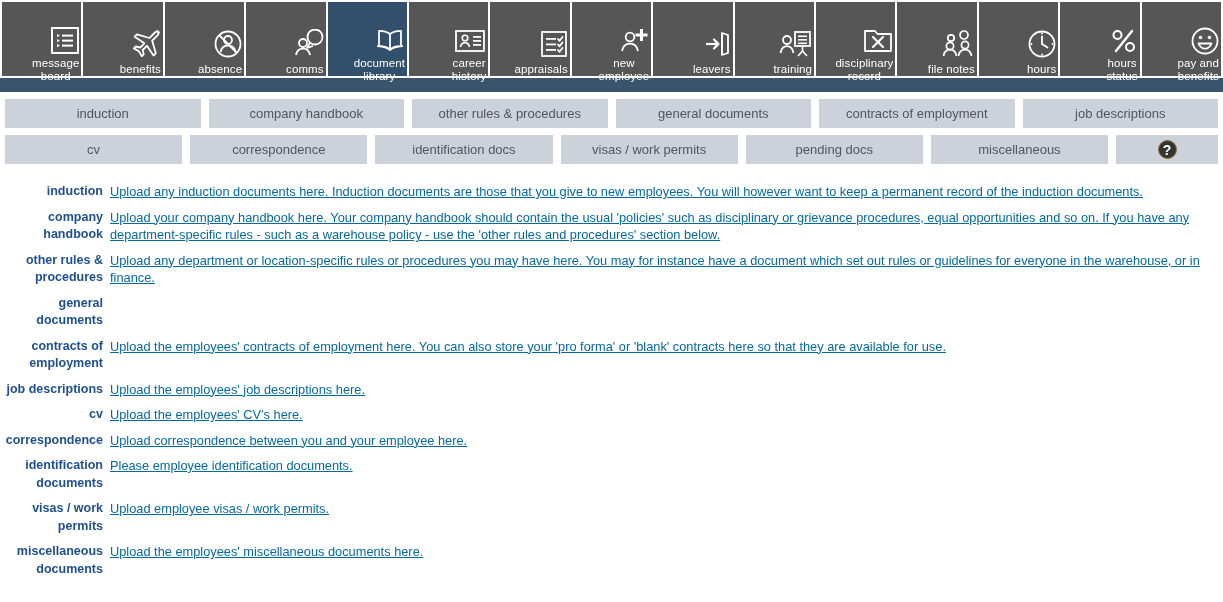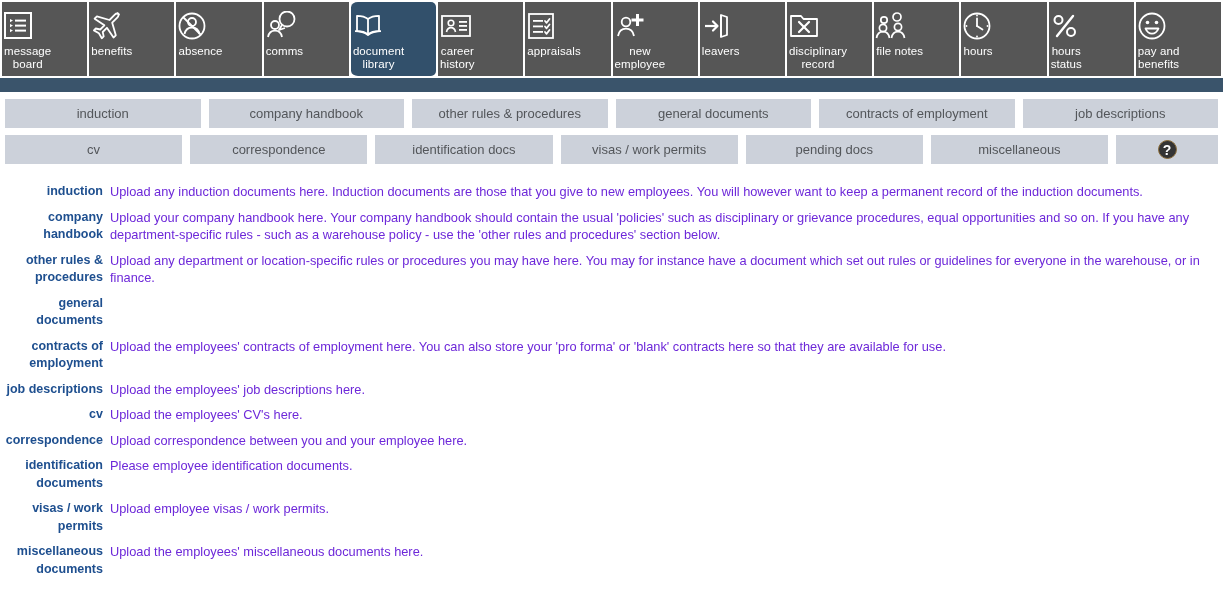--- a/index.html
+++ b/index.html
@@ -23,29 +23,29 @@
     background: #ffffff;
   }
   .tb-item {
     flex: 1 1 0;
     background: #565656;
     border-right: 2px solid #ffffff;
     border-top: 2px solid #ffffff;
     border-bottom: 2px solid #ffffff;
     display: flex;
     flex-direction: column;
-    align-items: flex-start;
+    align-items: flex-end;
     justify-content: flex-start;
-    padding-top: 6px;
+    padding-top: 24px;
     color: #ffffff;
     cursor: pointer;
     position: relative;
   }
   .tb-item:first-child { border-left: 2px solid #ffffff; }
-  .tb-item.active { background: #32506b; border-radius: 7px; }
+  .tb-item.active { background: #32506b; }
   .tb-icon {
     height: 36px;
     display: flex;
     align-items: center;
     justify-content: center;
   }
   .tb-icon svg { display: block; }
   .tb-label {
     font-size: 11.5px;
     line-height: 13px;
@@ -122,23 +122,24 @@
     text-align: right;
     color: #1e4f8f;
     font-weight: bold;
     font-size: 12.5px;
     line-height: 17.5px;
     padding-top: 0px;
   }
   .desc-def {
     flex: 1 1 auto;
     padding-left: 7px;
-    color: #6d28d9;
+    color: #0369a1;
     font-size: 12.8px;
     line-height: 17.5px;
+    text-decoration: underline;
   }
 </style>
 </head>
 <body>
 
 <div class="toolbar">
 
   <div class="tb-item">
     <span class="tb-icon">
       <svg width="32" height="30" viewBox="0 0 32 30">
@@ -249,20 +250,36 @@
       <svg width="32" height="30" viewBox="0 0 32 30">
           <path d="M21 4l6 2v18l-6 2z" fill="none" stroke="#fff" stroke-width="1.8" stroke-linejoin="round"></path>
           <line x1="21" y1="4" x2="21" y2="26" stroke="#fff" stroke-width="1.8"></line>
           <line x1="5" y1="15" x2="17" y2="15" stroke="#fff" stroke-width="2.2"></line>
           <path d="M13 10.5l4.5 4.5-4.5 4.5" fill="none" stroke="#fff" stroke-width="2.2" stroke-linecap="round" stroke-linejoin="round"></path>
         </svg>
     </span>
     <span class="tb-label">leavers</span>
   </div>
 
+  <div class="tb-item">
+    <span class="tb-icon">
+      <svg width="36" height="30" viewBox="0 0 36 30">
+          <rect x="17" y="3" width="15" height="14" fill="none" stroke="#fff" stroke-width="1.8"></rect>
+          <rect x="20" y="6.5" width="9" height="1.6" fill="#fff"></rect>
+          <rect x="20" y="10" width="9" height="1.6" fill="#fff"></rect>
+          <rect x="20" y="13.5" width="9" height="1.6" fill="#fff"></rect>
+          <line x1="24.5" y1="17" x2="24.5" y2="22" stroke="#fff" stroke-width="1.6"></line>
+          <line x1="24.5" y1="22" x2="20" y2="27" stroke="#fff" stroke-width="1.6"></line>
+          <line x1="24.5" y1="22" x2="29" y2="27" stroke="#fff" stroke-width="1.6"></line>
+          <circle cx="9" cy="11" r="4" fill="none" stroke="#fff" stroke-width="1.8"></circle>
+          <path d="M2.5 24c.8-4.6 3.5-6.8 6.5-6.8s5.7 2.2 6.5 6.8" fill="none" stroke="#fff" stroke-width="1.8"></path>
+        </svg>
+    </span>
+    <span class="tb-label">training</span>
+  </div>
 
   <div class="tb-item">
     <span class="tb-icon">
       <svg width="34" height="30" viewBox="0 0 34 30">
           <path d="M4 25V5h10l2.5 3H30v17z" fill="none" stroke="#fff" stroke-width="1.8" stroke-linejoin="round"></path>
           <line x1="12" y1="11" x2="22" y2="21" stroke="#fff" stroke-width="2.2" stroke-linecap="round"></line>
           <line x1="22" y1="11" x2="12" y2="21" stroke="#fff" stroke-width="2.2" stroke-linecap="round"></line>
         </svg>
     </span>
     <span class="tb-label">disciplinary

